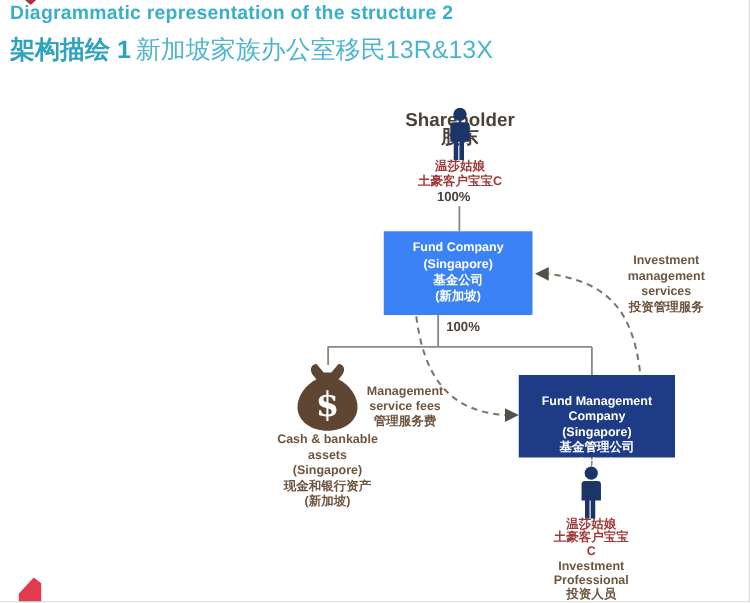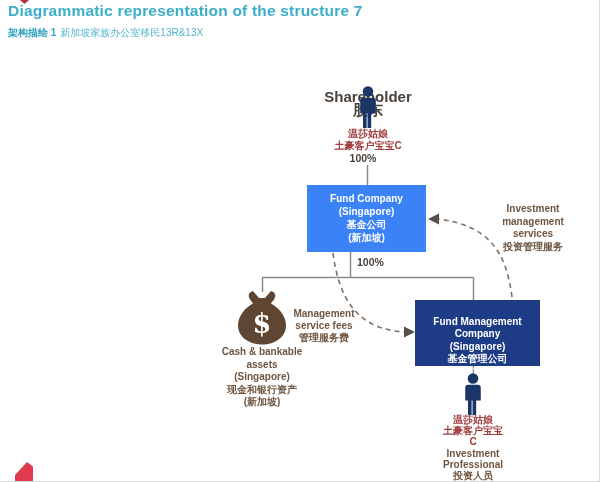--- a/index.html
+++ b/index.html
@@ -5,21 +5,21 @@
   html,body{margin:0;padding:0;background:#ffffff;}
   #stage{
     position:relative;width:600px;height:482px;background:#ffffff;overflow:hidden;
     font-family:"Liberation Sans","DejaVu Sans",sans-serif;
     border-right:1px solid #d9d9d9;border-bottom:1px solid #d9d9d9;box-sizing:border-box;
   }
   .abs{position:absolute;}
   .ctr{text-align:center;}
   .b{font-weight:bold;}
   .title1{left:8px;top:2px;font-size:15.5px;font-weight:bold;color:#3BAEC9;letter-spacing:.2px;white-space:nowrap;}
-  .title2{left:8px;top:26px;font-size:10px;color:#4FB5CE;white-space:nowrap;}
+  .title2{left:8px;top:26px;font-size:20px;color:#4FB5CE;white-space:nowrap;}
   .title2 .boldpart{font-weight:bold;color:#2FA2BE;margin-right:4px;}
   .darktxt{color:#4A423A;}
   .browntxt{color:#6E5540;}
   .redtxt{color:#9E3A3A;text-align:center;}
   .sh-block{left:308px;top:56px;width:120px;font-size:15px;line-height:13px;margin-top:34px;}
   .sh-owner{left:308px;top:128px;width:120px;font-size:10px;line-height:11.5px;}
   .sh-pct{left:308px;top:152px;width:110px;font-size:10.5px;}
   .box{box-sizing:border-box;color:#ffffff;font-weight:bold;text-align:center;font-size:10px;}
   .fc-box{left:307px;top:185px;width:119px;height:67px;background:#3b82f6;line-height:13px;padding-top:7px;}
   .fmc-box{left:415px;top:300px;width:125px;height:66px;background:#1E3C85;line-height:12.4px;padding-top:16px;}
@@ -31,21 +31,21 @@
   .svg-layer{left:0;top:0;width:600px;height:482px;pointer-events:none;}
   .fleck{left:20px;top:0;width:9px;height:4px;background:#B03040;clip-path:polygon(0 0,100% 0,50% 100%);}
 </style>
 </head>
 <body>
 
 <div id="stage">
 
   <div class="abs fleck"></div>
 
-  <div class="abs title1">Diagrammatic representation of the structure 7</div>
+  <div class="abs title1">Diagrammatic representation of the structure 2</div>
   <div class="abs title2">
     <span class="boldpart">架构描绘 1</span><span>新加坡家族办公室移民13R&amp;13X</span>
   </div>
 
   <svg class="abs svg-layer" viewBox="0 0 600 482">
     <line x1="367.5" y1="165" x2="367.5" y2="185" stroke="#8A8A8A" stroke-width="1.5"></line>
     <line x1="350.5" y1="252" x2="350.5" y2="277.5" stroke="#8A8A8A" stroke-width="1.5"></line>
     <line x1="262" y1="277.5" x2="473.5" y2="277.5" stroke="#8A8A8A" stroke-width="1.5"></line>
     <line x1="262.5" y1="277.5" x2="262.5" y2="292" stroke="#8A8A8A" stroke-width="1.5"></line>
     <line x1="473.5" y1="277.5" x2="473.5" y2="300" stroke="#8A8A8A" stroke-width="1.5"></line>

